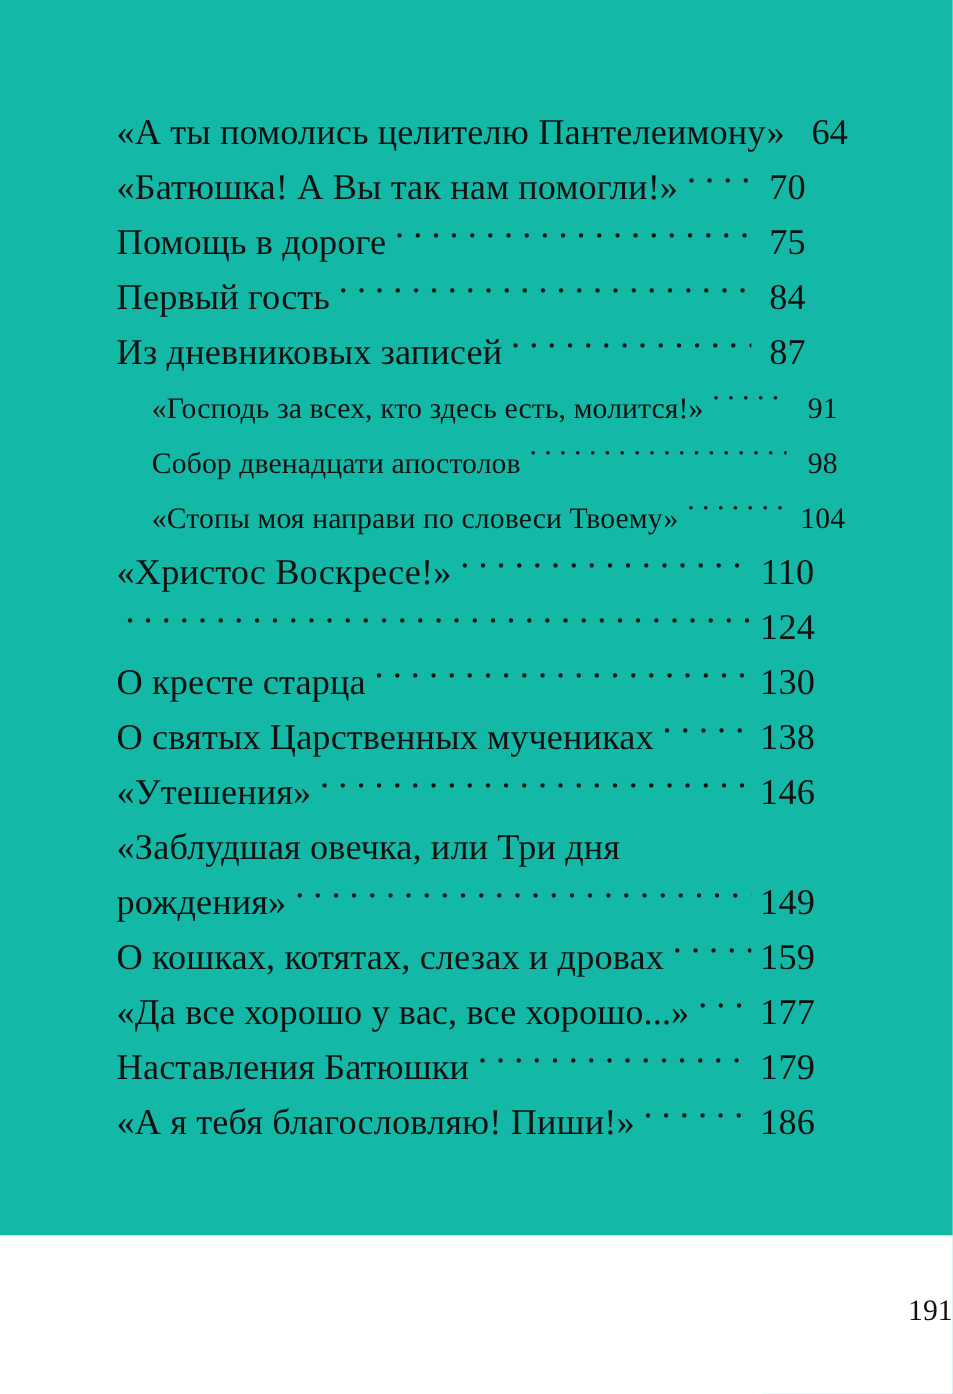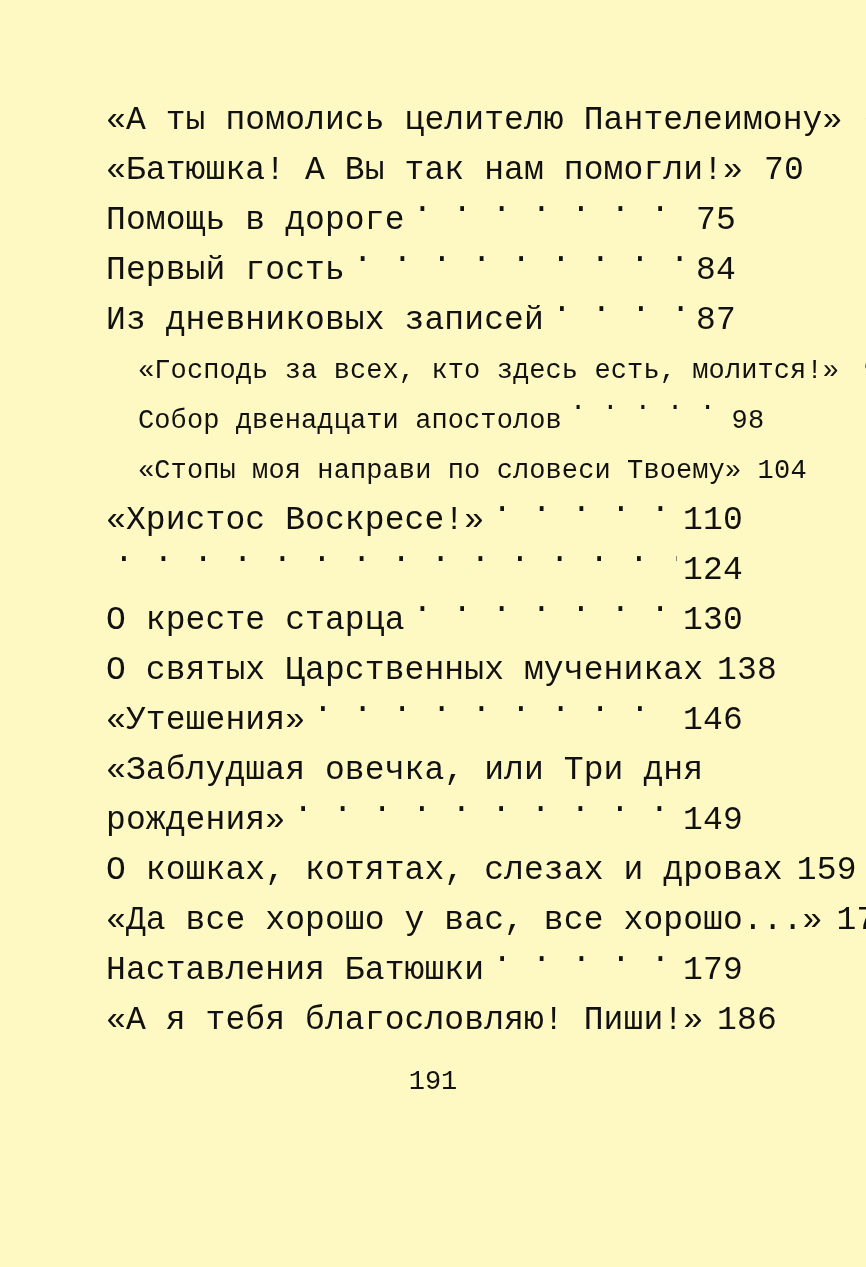--- a/index.html
+++ b/index.html
@@ -13,24 +13,23 @@
     height: 1267px;
     overflow: hidden;
     font-family: "Liberation Serif", "DejaVu Serif", serif;
     color: #111111;
     -webkit-font-smoothing: antialiased;
   }
 
   .page {
     position: relative;
     width: 866px;
-    height: 1267px;
-    background: #fef9c3;
+    height: 1123px;
+    background: #14b8a6;
     box-sizing: border-box;
-    font-family: Liberation Mono, monospace;
   }
 
   .toc {
     position: absolute;
     left: 106px;
     top: 96px;
     width: 637px;
   }
 
   .toc-entry {
@@ -81,22 +80,22 @@
   }
 
   .toc-entry.no-leader .toc-leader::before {
     content: "";
   }
 
   .folio {
     position: absolute;
     left: 0;
     right: 0;
-    top: 1065px;
-    text-align: center;
+    top: 1174px;
+    text-align: right;
     font-size: 27px;
     line-height: 34px;
     color: #111111;
   }
 </style>
 </head>
 <body>
 
 <div class="page">
 

